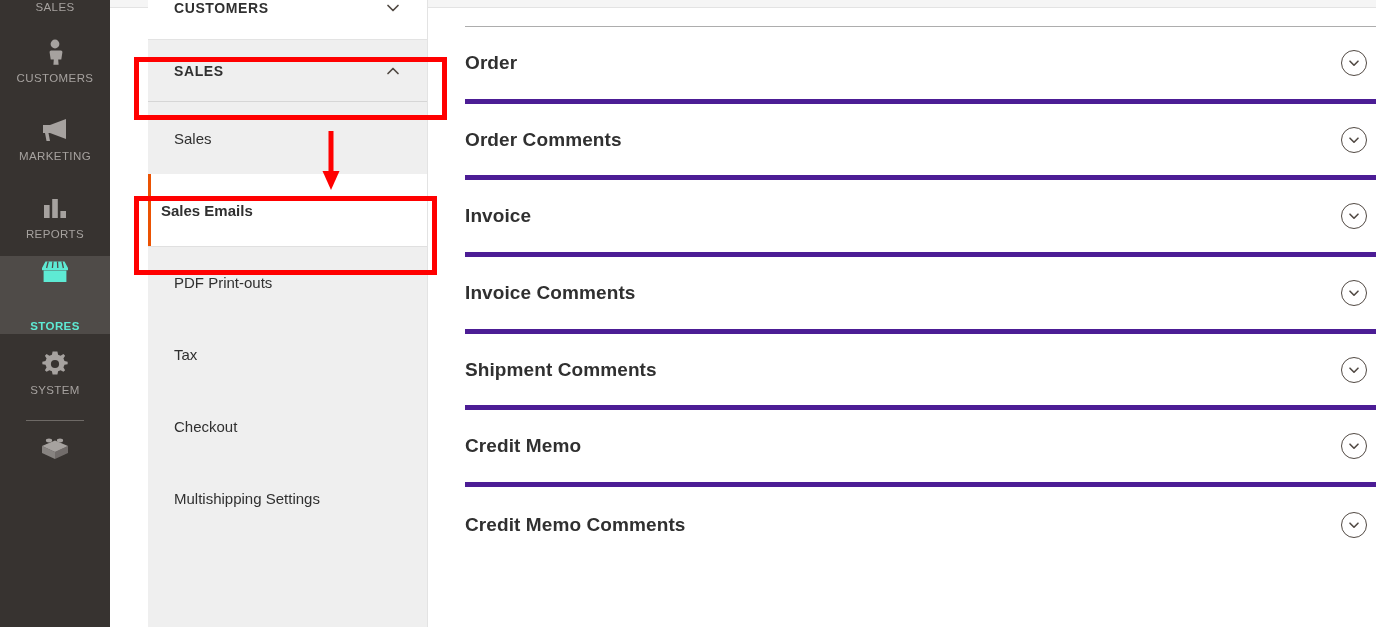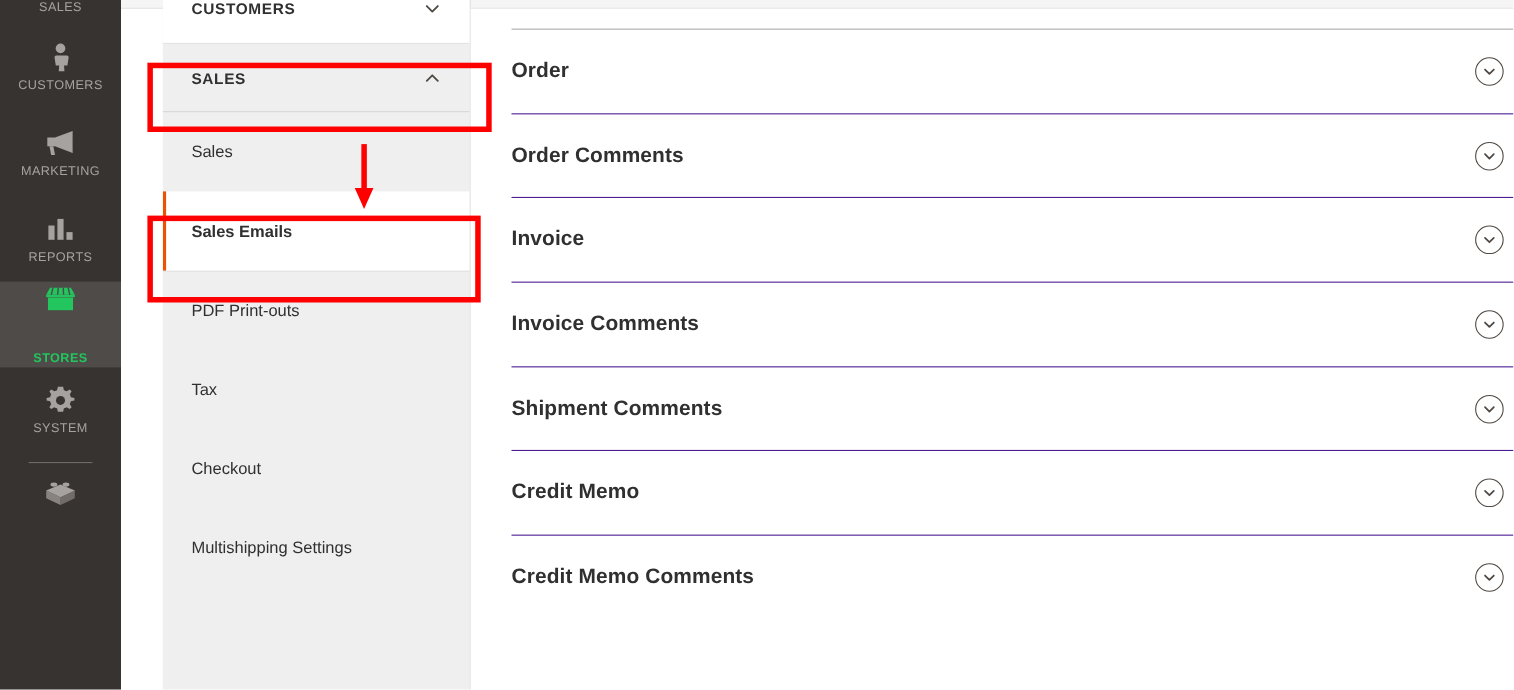--- a/index.html
+++ b/index.html
@@ -45,21 +45,21 @@
     display: flex;
     flex-direction: column;
     align-items: center;
     justify-content: center;
     color: #a6a29f;
     cursor: pointer;
     user-select: none;
   }
   .sb-item.active {
     background: #4f4b48;
-    color: #22c55e;
+    color: #5eead4;
     gap: 28px;
   }
   .sb-item .sb-icon {
     display: block;
     height: 30px;
     width: 34px;
     margin-bottom: 4px;
     display: flex;
     align-items: center;
     justify-content: center;
@@ -139,21 +139,21 @@
     padding-left: 26px;
     font-size: 15px;
     color: #303030;
     cursor: pointer;
     user-select: none;
   }
   .subnav-item.active {
     background: #ffffff;
     font-weight: 600;
     border-left: 3px solid #eb5202;
-    padding-left: 23px;
+    padding-left: 10px;
     box-shadow: 0 1px 0 rgba(0,0,0,0.06);
   }
 
   
   .main {
     position: absolute;
     left: 428px;
     top: 8px;
     width: 948px;
     height: 619px;
@@ -171,21 +171,21 @@
     margin-left: 0px;
     margin-right: 0px;
     margin-top: 18px;
   }
   .acc-row {
     position: relative;
     height: 76.7px;
     display: flex;
     align-items: center;
     justify-content: space-between;
-    border-bottom: 1px solid #4c1d95;
+    border-bottom: 5px solid #4c1d95;
     cursor: pointer;
     user-select: none;
     padding-right: 5px;
   }
   .acc-row:last-child { border-bottom: none; }
   .acc-title {
     font-size: 19px;
     font-weight: 700;
     color: #303030;
     letter-spacing: 0.1px;

